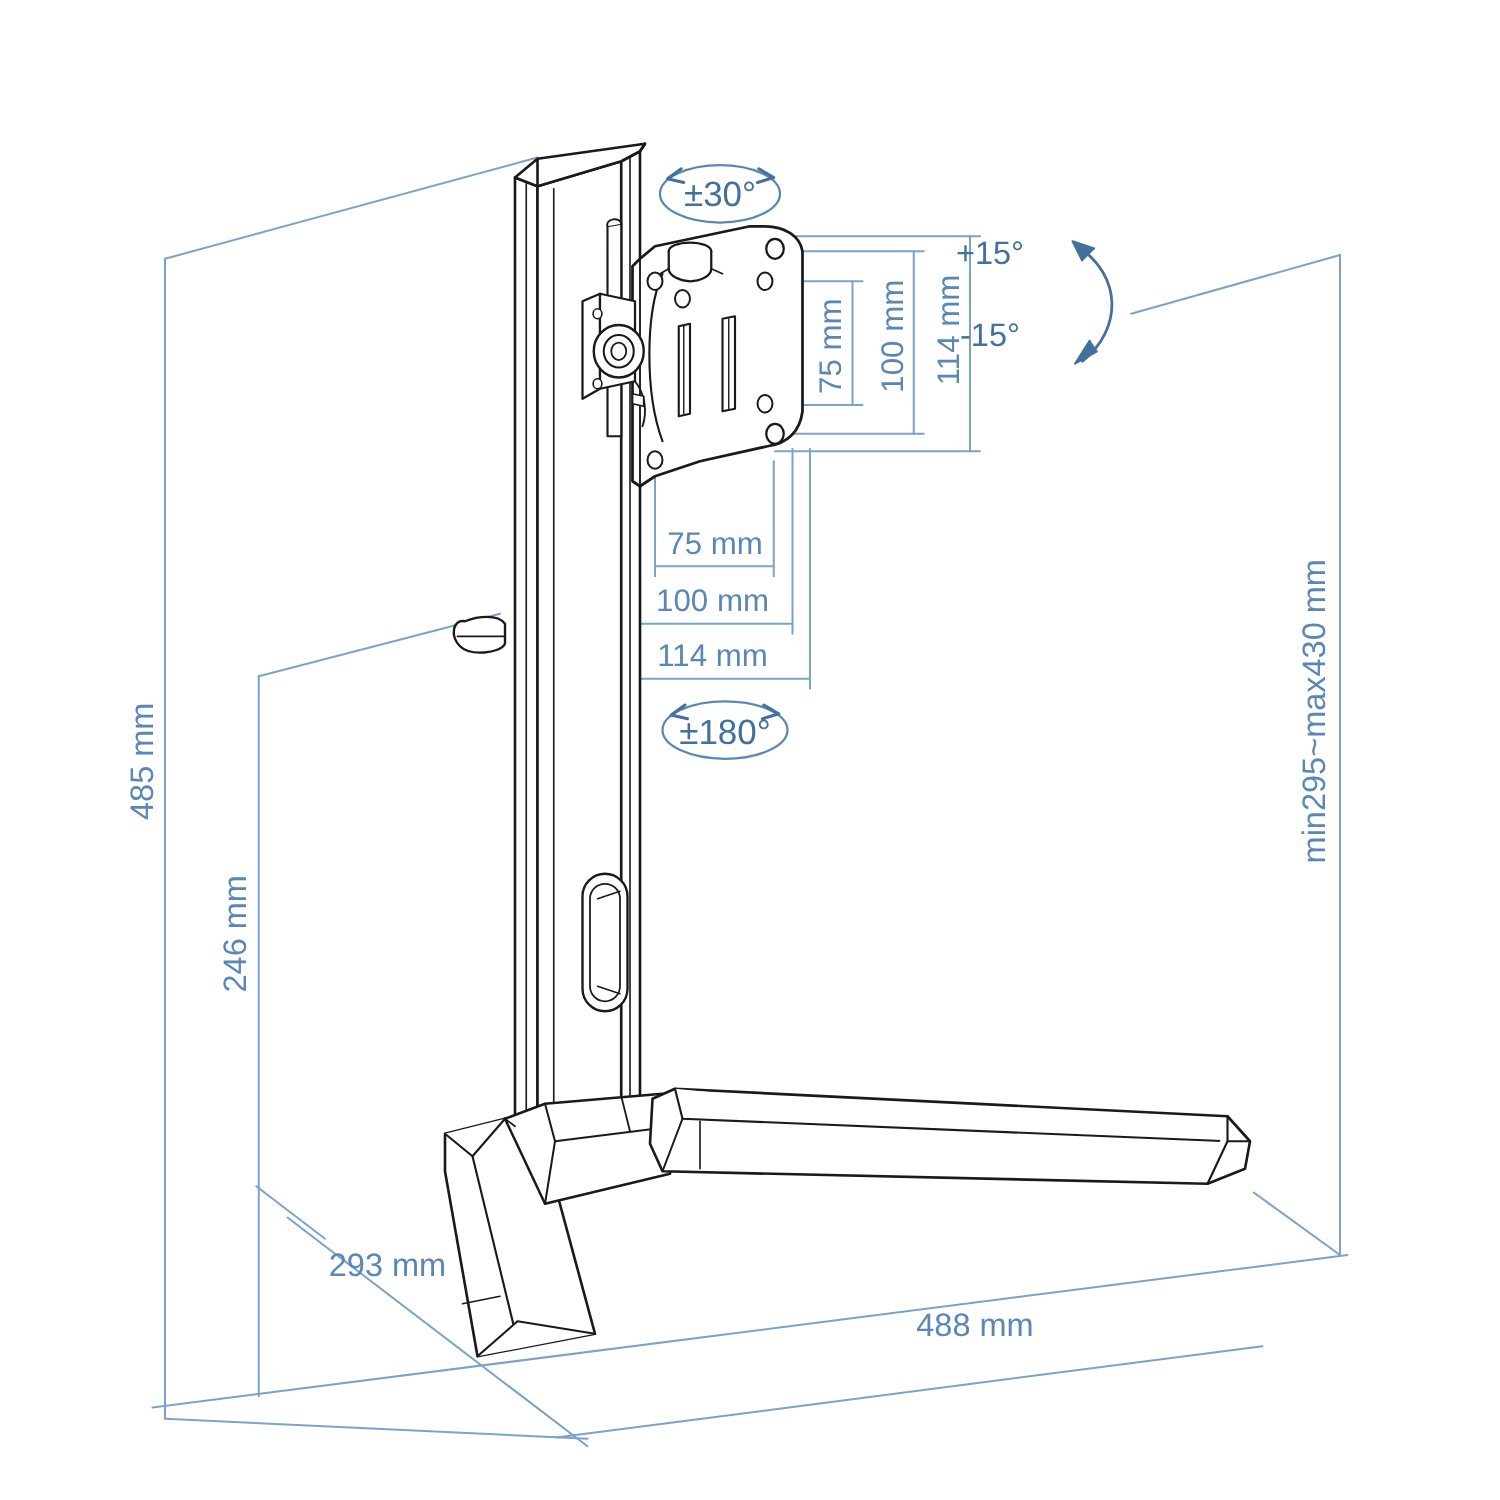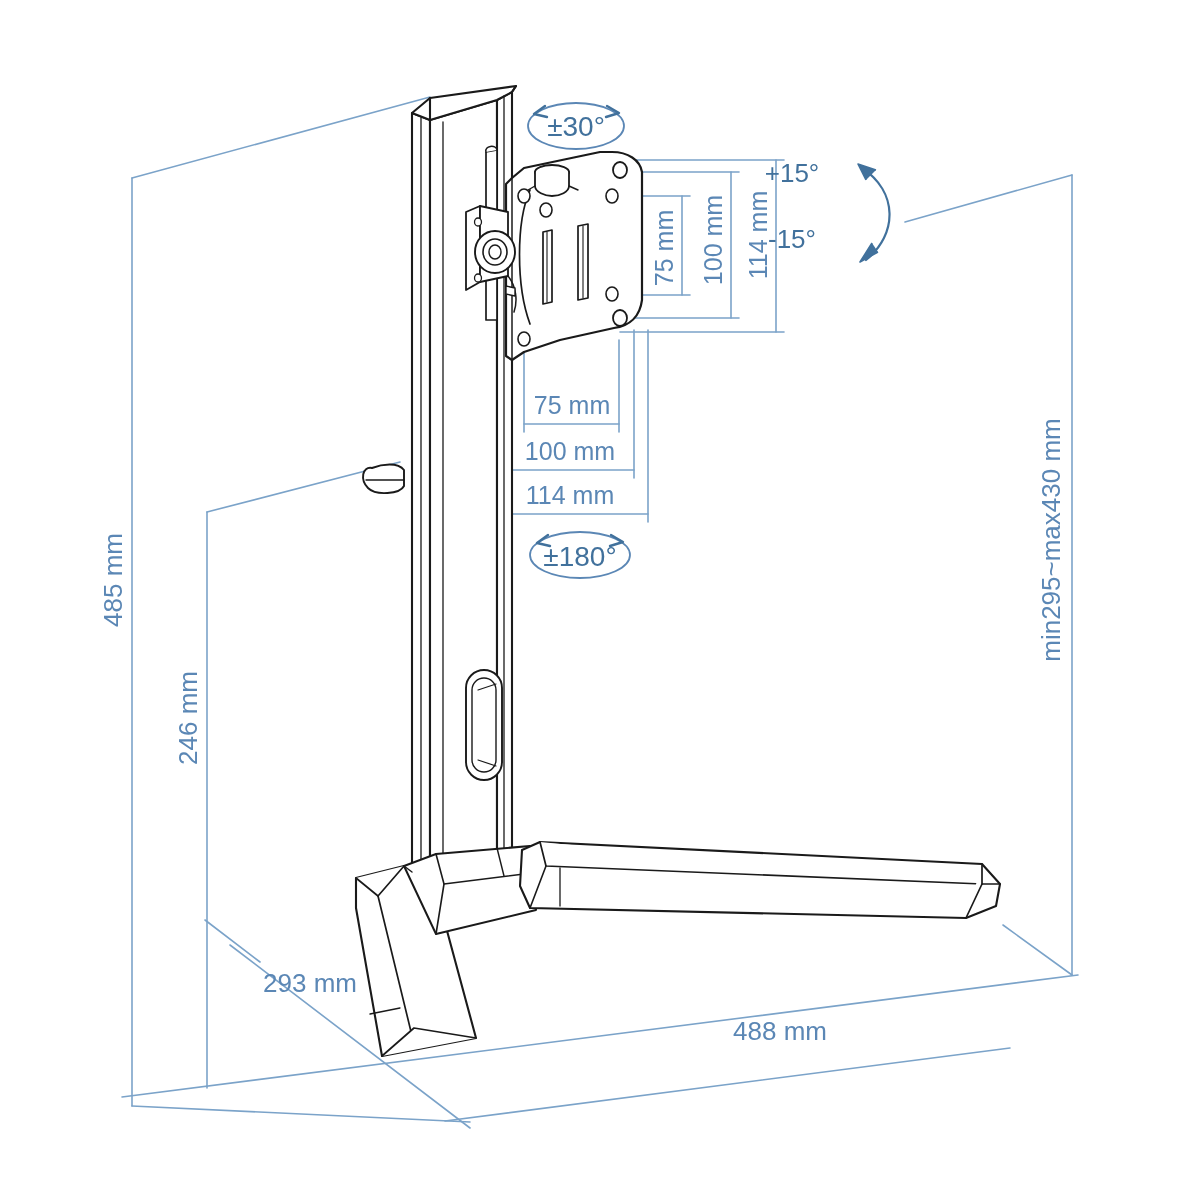--- a/index.html
+++ b/index.html
@@ -10,20 +10,21 @@
   body {
     width: 1200px;
     height: 1200px;
     font-family: "Liberation Sans", sans-serif;
     overflow: hidden;
   }
   #drawing-root {
     position: relative;
     width: 1200px;
     height: 1156px;
+    margin-top: 29px;
   }
   svg#tech-drawing {
     display: block;
     width: 1200px;
     height: 1200px;
   }
   .dim-text {
     font-family: "Liberation Sans", sans-serif;
     font-size: 25px;
     fill: #5b87b5;

